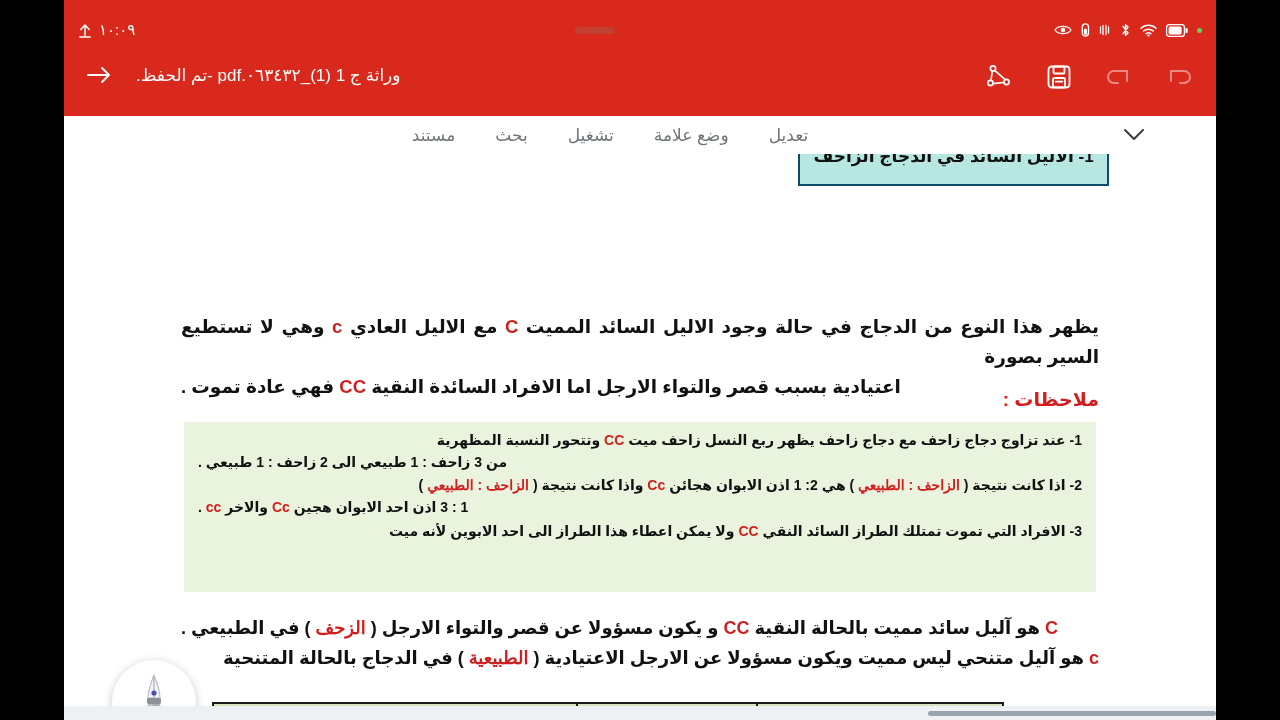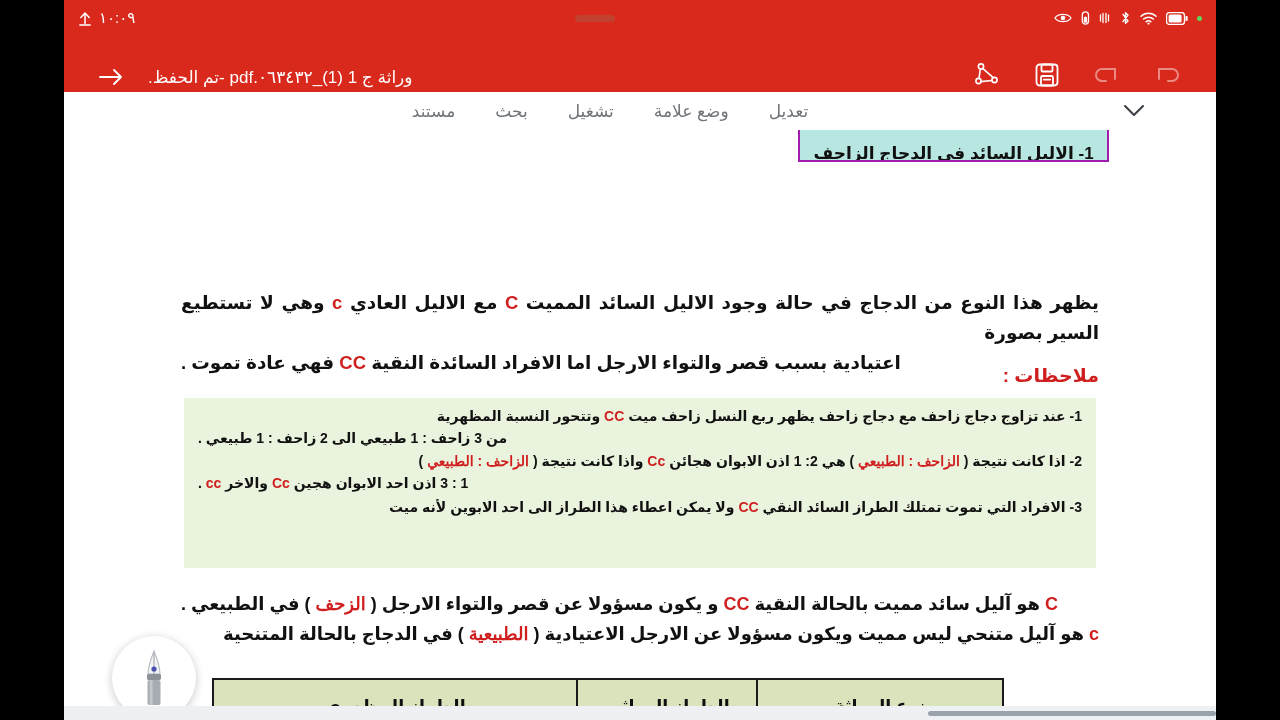--- a/index.html
+++ b/index.html
@@ -11,31 +11,31 @@
   .screen{position:relative;width:1280px;height:720px;background:#000;}
 
   
   .bar-left,.bar-right{position:absolute;top:0;height:720px;width:64px;background:#000;z-index:40;}
   .bar-left{left:0;} .bar-right{right:0;}
 
   
   .device{position:absolute;left:64px;top:0;width:1152px;height:720px;background:#eef1f3;overflow:hidden;}
 
   
-  .statusbar{position:relative;height:36px;background:#d9291c;display:flex;align-items:center;padding:0 14px;color:#fff;}
+  .statusbar{position:relative;height:36px;background:#d9291c;display:flex;align-items:center;padding:12px 14px;color:#fff;}
   .sb-left{display:flex;align-items:center;gap:9px;}
   .sb-right{margin-left:0;margin-right:auto;display:flex;align-items:center;gap:7px;direction:ltr;}
   .sb-spacer{flex:1;}
   .notch{width:40px;height:7px;border-radius:4px;background:#c2402f;}
   .sb-time{font-size:15px;letter-spacing:.5px;direction:rtl;}
   .dot-green{width:5px;height:5px;border-radius:50%;background:#5bd85b;display:inline-block;}
   svg.ic{display:block;}
 
   
-  .toolbar{height:56px;background:#d9291c;display:flex;align-items:flex-end;padding:0 32px;color:#fff;}
+  .toolbar{height:56px;background:#d9291c;display:flex;align-items:flex-start;padding:0 20px;color:#fff;}
   .tb-tools{display:flex;align-items:center;gap:26px;direction:ltr;}
   .tb-btn{width:34px;height:34px;display:flex;align-items:center;justify-content:center;cursor:pointer;}
   .tb-btn.dim{opacity:.45;}
   .tb-spacer{flex:1;}
   .tb-right{display:flex;align-items:center;gap:22px;}
   .doc-title{font-size:17px;color:#fff;white-space:nowrap;}
   .arrow-fwd{width:30px;height:30px;display:flex;align-items:center;justify-content:center;}
 
   
   .menustrip{height:38px;background:#fff;display:flex;align-items:center;position:relative;}
@@ -43,22 +43,22 @@
   .menu-items{display:flex;align-items:center;gap:40px;margin:0 auto;padding-right:60px;}
   .menu-item{font-size:17px;color:#6f7479;cursor:pointer;white-space:nowrap;}
 
   
   .pagewrap{position:relative;height:626px;background:#fff;overflow:hidden;}
   .page{position:absolute;inset:0;background:#fff;}
 
   
   .hdr-box{
     position:absolute;right:107px;top:-14px;width:307px;height:42px;
-    background:#b7e7e0;border:2px solid #a21caf;box-shadow:0 2px 0 #8fd3ca inset;
-    display:flex;align-items:flex-end;justify-content:center;overflow:hidden;
+    background:#b7e7e0;border:2px solid #0c4a6e;box-shadow:0 2px 0 #8fd3ca inset;
+    display:flex;justify-content:center;overflow:hidden;
   }
   .hdr-box .hdr-txt{
     font-size:17px;font-weight:bold;color:#111;white-space:nowrap;
     transform:translateY(4px);
   }
 
   
   .para{
     position:absolute;right:117px;left:117px;top:158px;
     font-size:18.5px;font-weight:bold;color:#111;line-height:1.62;text-align:justify;

